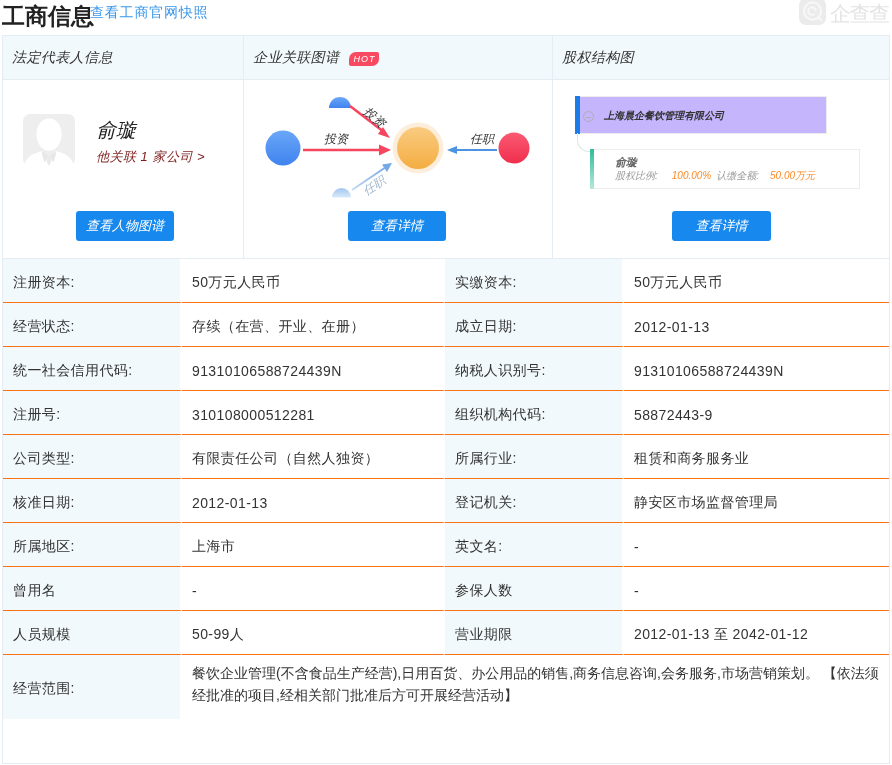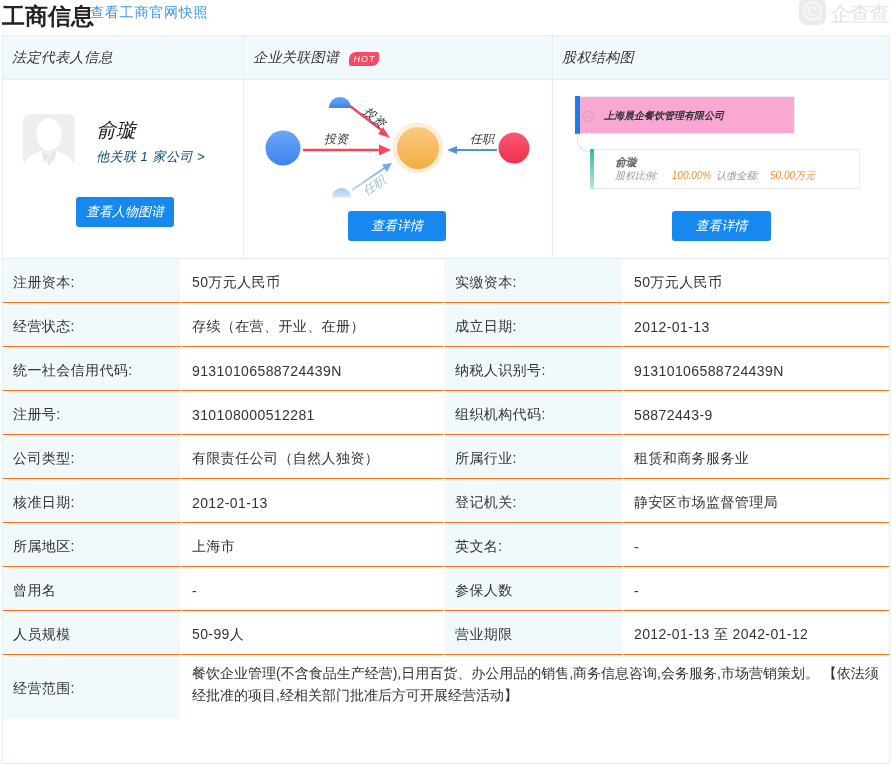--- a/index.html
+++ b/index.html
@@ -16,27 +16,27 @@
 .p1 { width:241px; border-right:1px solid #e4edf4; }
 .p2 { width:309px; border-right:1px solid #e4edf4; }
 .p3 { flex:1; }
 .ph { height:44px; line-height:43px; background:#f2f9fc; border-bottom:1px solid #e4edf4; padding-left:9px; font-size:14px; color:#333; letter-spacing:0.4px; }
 .pb { position:relative; height:178px; background:#fff; }
 .hot { display:inline-block; vertical-align:0px; margin-left:10px; width:30px; height:14px; line-height:14px; text-align:center; background:#f84a61; color:#fff; font-size:9px; border-radius:7px 2px 7px 2px; letter-spacing:1px; }
 .btn { position:absolute; height:30px; line-height:30px; text-align:center; background:#1789ee; color:#fff; font-size:13px; border-radius:3px; }
 
 .avatar { position:absolute; left:20px; top:34px; width:52px; height:52px; }
 .nm { position:absolute; left:93px; top:37px; font-size:20px; color:#222; }
-.rel { position:absolute; left:93px; top:68px; font-size:13px; color:#0c4a6e; letter-spacing:0.5px; }
-.btn1 { left:73px; top:117px; width:98px; }
+.rel { position:absolute; left:93px; top:68px; font-size:13px; color:#7f1d1d; letter-spacing:0.5px; }
+.btn1 { left:73px; top:131px; width:98px; }
 
 .graph { position:absolute; left:0; top:0; }
 .btn2 { left:104px; top:131px; width:98px; }
 
-.box1 { position:absolute; left:22px; top:16px; width:220px; height:38px; background:#f9a8d4; border:1px solid #ececec; }
+.box1 { position:absolute; left:22px; top:16px; width:252px; height:38px; background:#c4b5fd; border:1px solid #ececec; }
 .bluebar { position:absolute; left:-1px; top:-1px; width:5px; height:38px; background:#1b7ce8; }
 .minus { position:absolute; left:7px; top:14px; width:11px; height:11px; border:1px solid #b0b0b0; border-radius:50%; }
 .minus::after { content:""; position:absolute; left:2px; top:4.5px; width:5px; height:1px; background:#b0b0b0; }
 .cname { position:absolute; left:28px; top:12px; font-size:10px; font-weight:bold; color:#333; }
 .conn { position:absolute; left:24px; top:53px; width:16px; height:19px; border-left:1px solid #d8e7e1; border-bottom:1px solid #d8e7e1; border-bottom-left-radius:12px; }
 .box2 { position:absolute; left:37px; top:69px; width:270px; height:40px; background:#fff; border:1px solid #ececec; }
 .tealbar { position:absolute; left:-1px; top:-1px; width:4px; height:40px; background:linear-gradient(#2fbd9c,#b7e7db); }
 .sname { position:absolute; left:24px; top:5px; font-size:11px; font-weight:bold; color:#666; }
 .sinfo { position:absolute; left:24px; top:19px; font-size:10px; color:#999; white-space:nowrap; }
 .sinfo .orange { color:#fd8926; }

